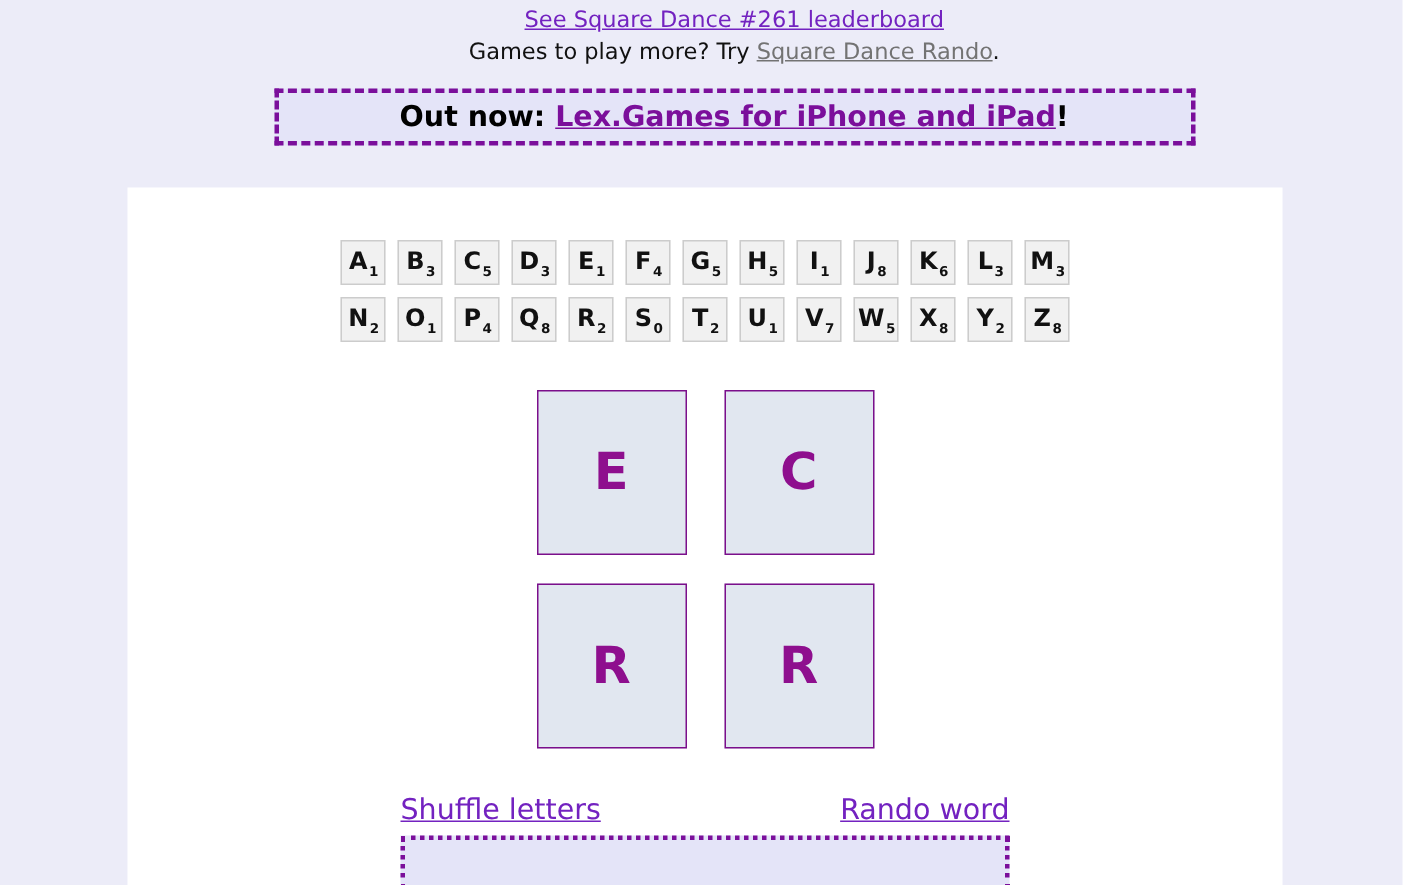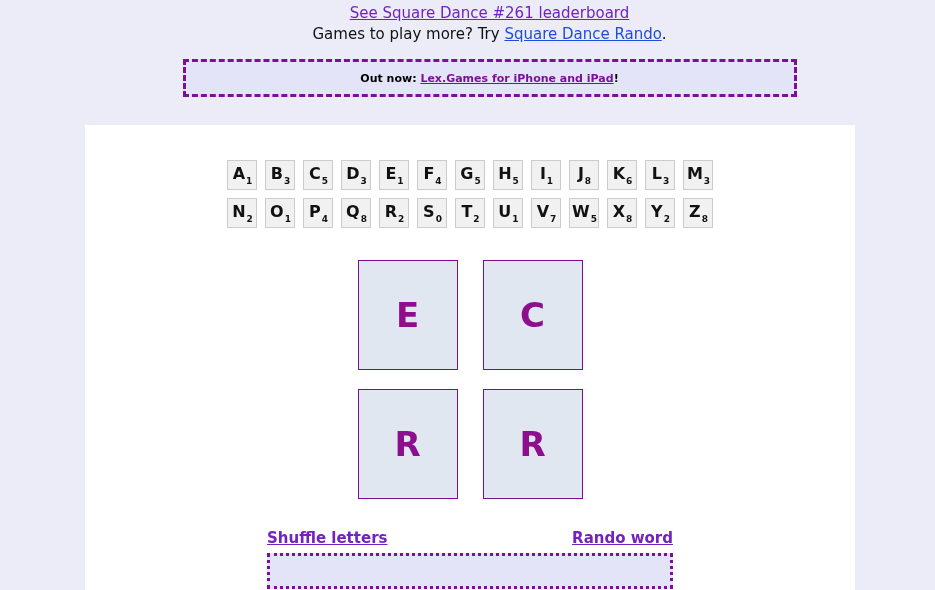--- a/index.html
+++ b/index.html
@@ -24,37 +24,37 @@
   }
   .topline {
     line-height: 21px;
     font-size: 15px;
   }
   a.link-light {
     color: #7322c0;
     text-decoration: underline;
   }
   a.link-dark {
-    color: #1d4ed8;
+    color: #737373;
     text-decoration: underline;
     text-align: center;
   }
 
   .banner {
     margin: 14px auto 0 auto;
     width: 608px;
     height: 32px;
     background: #e4e4f8;
     border: 3px dashed #7b0f9b;
     display: flex;
     align-items: center;
     justify-content: center;
   }
   .banner-text {
-    font-size: 11px;
+    font-size: 19px;
     font-weight: bold;
     color: #000000;
   }
   .banner-text a {
     color: #7b0f9b;
     font-weight: bold;
     text-decoration: underline;
   }
 
   
@@ -135,22 +135,21 @@
   }
 
   
   .controls {
     margin-top: 30px;
     display: flex;
     justify-content: space-between;
     width: 406px;
     margin-left: auto;
     margin-right: auto;
-    font-size: 15px;
-    font-weight: bold;
+    font-size: 19px;
   }
   .controls a {
     color: #7322c0;
     text-decoration: underline;
   }
 
   .word-box {
     margin: 6px auto 0 auto;
     width: 406px;
     height: 36px;

